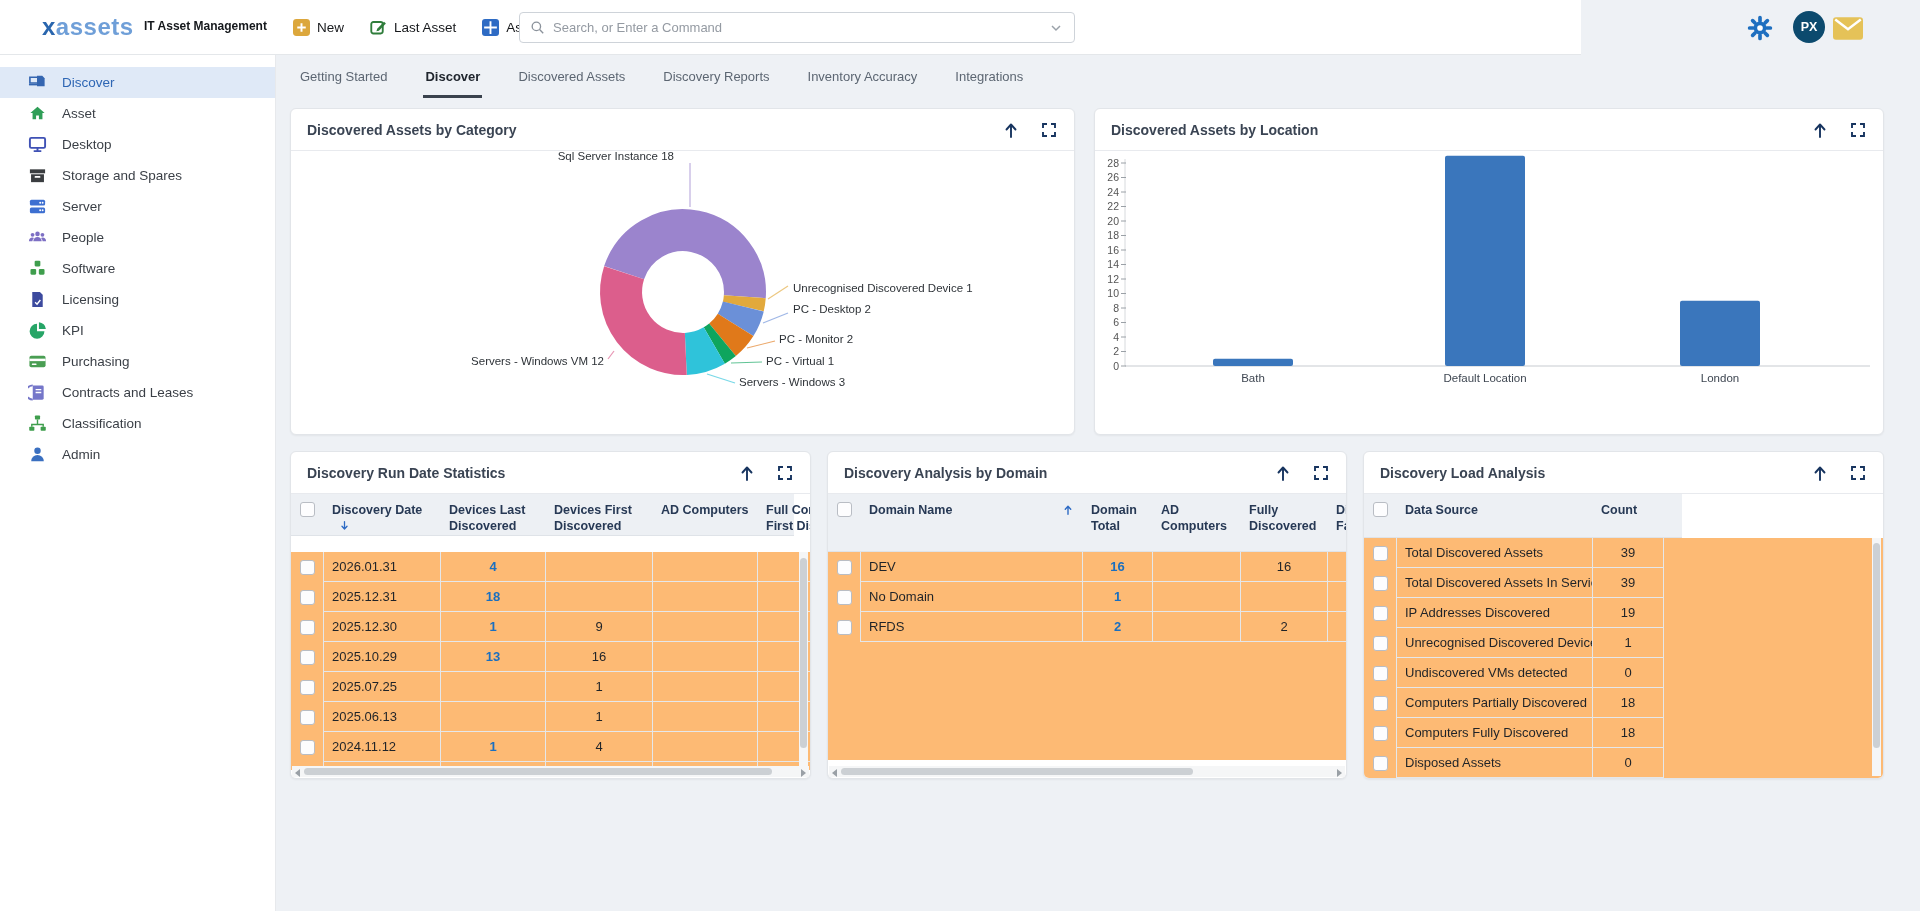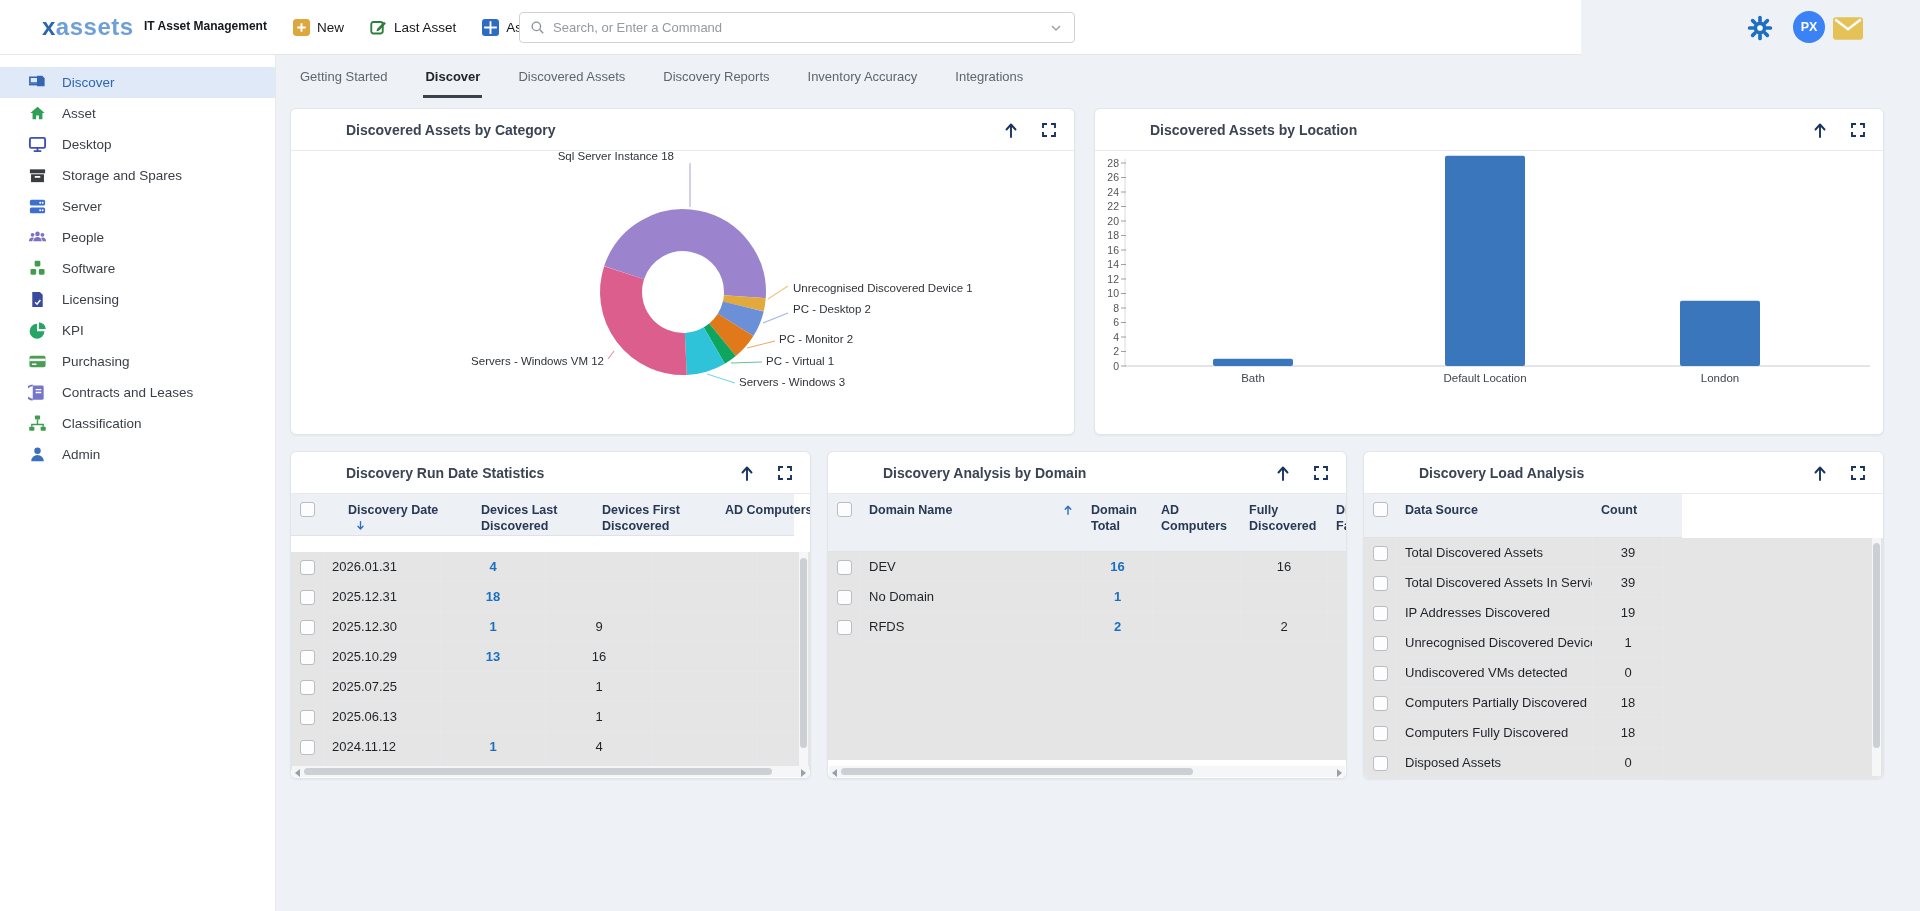--- a/index.html
+++ b/index.html
@@ -13,55 +13,55 @@
   .app-title { position:absolute; left:144px; top:19px; font-size:12px; font-weight:700; color:#15181c; }
   #tb-buttons { position:absolute; left:293px; top:0; height:55px; display:flex; align-items:center; gap:26px; }
   .tb-btn { display:flex; align-items:center; gap:7px; font-size:13.5px; color:#16181b; cursor:pointer; }
   .tb-ic { width:17px; height:17px; display:inline-flex; } .tb-ic svg { width:17px; height:17px; }
   .searchbox { position:absolute; left:519px; top:12px; width:556px; height:31px; background:#fff; border:1px solid #ced3d9; border-radius:4px; display:flex; align-items:center; padding:0 10px; }
   .searchbox svg.mag { width:15px; height:15px; flex:0 0 15px; }
   .searchbox input { flex:1; border:none; outline:none; font-size:13px; color:#333; padding:0 8px; font-family:"Liberation Sans",sans-serif; }
   .searchbox input::placeholder { color:#949aa2; }
   .searchbox .chev { width:16px; height:16px; }
   .tb-right-ic { position:absolute; top:15px; width:26px; height:26px; }
-  .avatar { position:absolute; left:1793px; top:11px; width:32px; height:32px; border-radius:50%; background:#3b82f6; color:#fff; font-size:12.5px; font-weight:700; display:flex; align-items:center; justify-content:center; }
+  .avatar { position:absolute; left:1793px; top:11px; width:32px; height:32px; border-radius:50%; background:#0c4a6e; color:#fff; font-size:12.5px; font-weight:700; display:flex; align-items:center; justify-content:center; }
 
   
   #sidebar { position:absolute; left:0; top:55px; width:276px; height:856px; background:#fff; border-right:1px solid #e7e9ec; padding-top:12px; }
   .side-item { position:relative; height:31px; display:flex; align-items:center; cursor:pointer; }
   .side-item.active { background:#dfe9f7; }
   .side-ic { position:absolute; left:28px; width:19px; height:19px; display:inline-flex; }
   .side-ic svg { width:19px; height:19px; }
   .side-lb { position:absolute; left:62px; font-size:13.5px; color:#3a3f46; }
   .side-item.active .side-lb { color:#2e66b4; }
 
   
   #tabs { position:absolute; left:300px; top:55px; height:43px; display:flex; gap:38px; align-items:stretch; }
   .tab { display:flex; align-items:center; font-size:13px; color:#5c6672; cursor:pointer; position:relative; }
   .tab.active { color:#20262e; font-weight:700; }
   .tab.active::after { content:""; position:absolute; left:-2px; right:-2px; bottom:0; height:3px; background:#3a424d; }
 
   
   .panel { position:absolute; background:#fff; border:1px solid #e2e5e9; border-radius:6px; box-shadow:0 1px 2px rgba(0,0,0,.05); overflow:hidden; }
   .p-head { position:absolute; left:0; top:0; right:0; height:42px; display:flex; align-items:center; padding:0 16px; border-bottom:1px solid #e8eaee; }
-  .p-title { font-size:14px; font-weight:700; color:#3a4453;margin-left:39px; }
+  .p-title { font-size:14px; font-weight:700; color:#3a4453; }
   .p-icons { margin-left:auto; display:flex; gap:20px; }
   .p-icons .pic { width:18px; height:18px; cursor:pointer; }
   .p-body { position:absolute; left:0; top:42px; right:0; bottom:0; }
 
   
   .d-label { position:absolute; font-size:11.5px; color:#2e3338; white-space:nowrap; height:14px; line-height:14px; }
 
   
   .t-head { position:absolute; left:0; top:42px; display:grid; background:#edf0f4; border-bottom:1px solid #dfe3e8; }
   .h-cell { padding:8px 8px 0 8px; font-size:12.5px; font-weight:700; color:#273955; line-height:1.3; overflow:hidden; }
   .h-cell.sb { display:flex; justify-content:space-between; align-items:flex-start; }
   .h-cell .sort { width:14px; height:14px; flex:0 0 14px; margin-top:1px; }
   .h-cell .inlsort { display:inline-flex; width:13px; height:13px; vertical-align:-2px; margin-left:6px; }
-  .t-body { position:absolute; left:0; right:0; background:#e5e5e5; overflow:hidden; }
+  .t-body { position:absolute; left:0; right:0; background:#fdba74; overflow:hidden; }
   .t-row { display:grid; height:30px; }
   .t-row.sliver { height:8px; }
   .chk-cell { display:flex; align-items:center; justify-content:center; border-right:1px solid #e5e7ea; }
   .t-head .chk-cell { border-right:none; padding-top:8px; align-items:flex-start; }
   .chk { width:15px; height:15px; border:1px solid #b9bdc4; border-radius:3px; background:#fdfdfe; cursor:pointer; }
   .b-cell { border-right:1px solid #e5e7ea; border-bottom:1px solid #e5e7ea; font-size:13px; color:#1f2328; display:flex; align-items:center; padding:0 8px; overflow:hidden; white-space:nowrap; }
   .b-cell.tc { justify-content:center; }
   .b-cell.lnk { color:#1a6fc0; font-weight:700; cursor:pointer; }
   .sliver .b-cell { border-bottom:none; }
 
@@ -378,21 +378,21 @@
       <span class="p-title">Discovery Run Date Statistics</span>
       <span class="p-icons">
         <svg class="pic" viewBox="0 0 18 18">
             <path d="M9 16V4M4.5 8.5L9 3.5l4.5 5" fill="none" stroke="#17345f" stroke-width="1.9" stroke-linecap="round" stroke-linejoin="round"></path>
           </svg>
         <svg class="pic" viewBox="0 0 18 18">
             <path d="M7 3H3v4M11 3h4v4M3 11v4h4M15 11v4h-4" fill="none" stroke="#17345f" stroke-width="1.9"></path>
           </svg>
       </span>
     </div>
-    <div class="t-head" id="t1-head" style="right: 16px; height: 42px; grid-template-columns: 33px 117px 105px 107px 105px 120px; gap: 16px;">
+    <div class="t-head" id="t1-head" style="right: 16px; height: 42px; grid-template-columns: 33px 117px 105px 107px 105px 120px;">
         <div class="chk-cell">
           <span class="chk"></span>
         </div>
         <div class="h-cell"><span>Discovery Date<span class="inlsort">
               <svg viewBox="0 0 18 18">
                 <path d="M9 3.5v10M5.5 10L9 13.8 12.5 10" fill="none" stroke="#2e6bc4" stroke-width="1.8" stroke-linecap="round" stroke-linejoin="round"></path>
               </svg>
             </span></span></div>
         <div class="h-cell"><span>Devices Last Discovered</span></div>
         <div class="h-cell"><span>Devices First Discovered</span></div>

